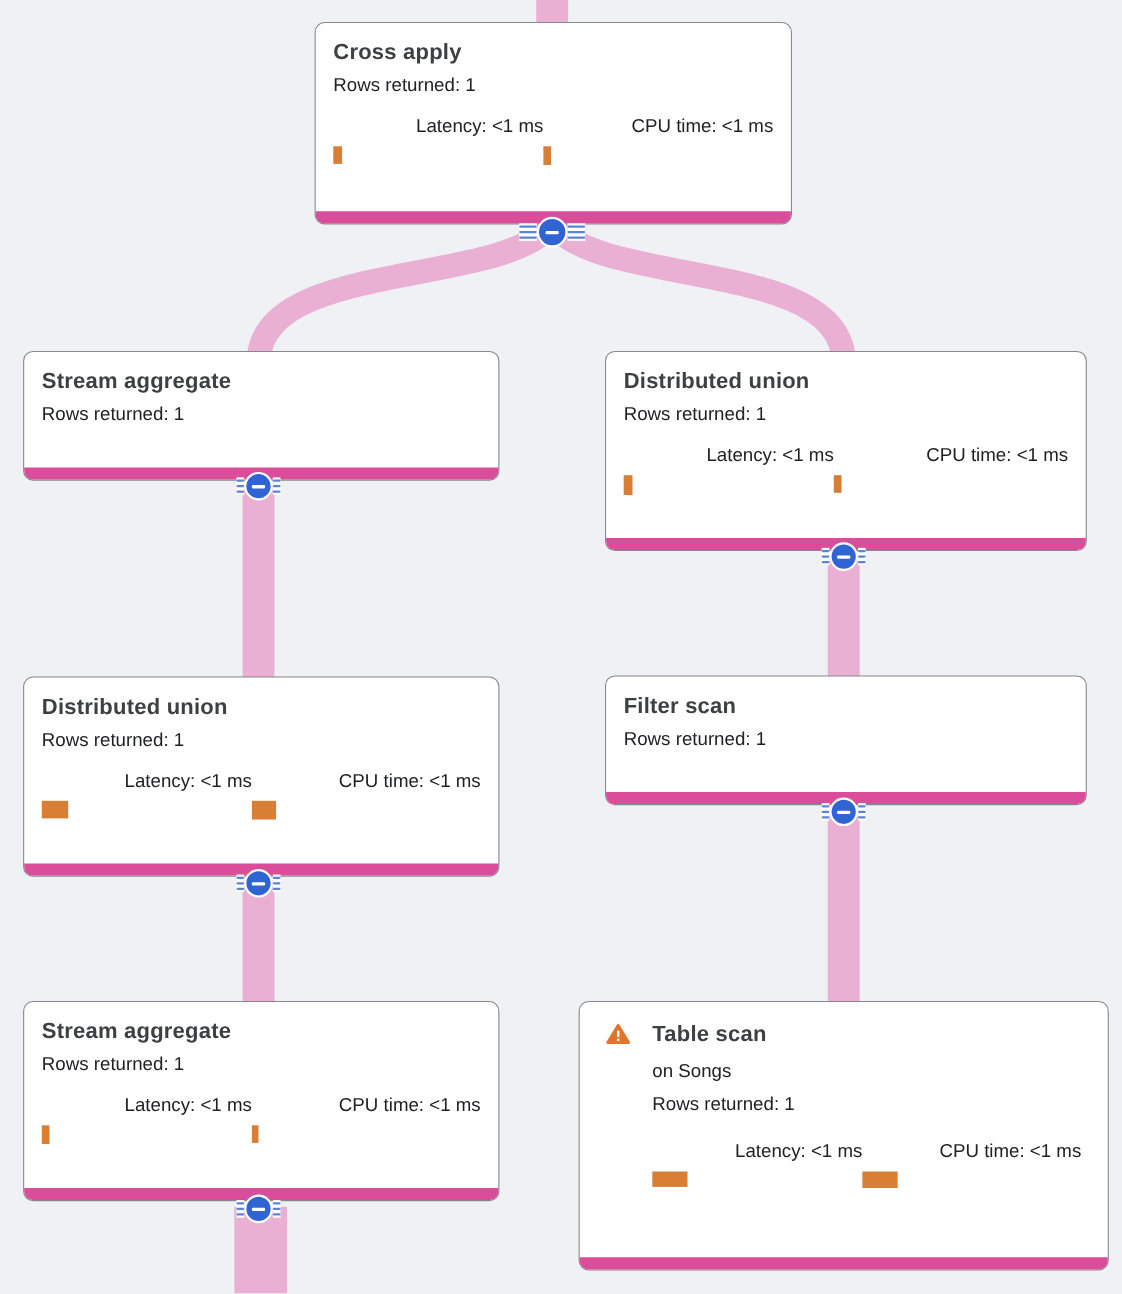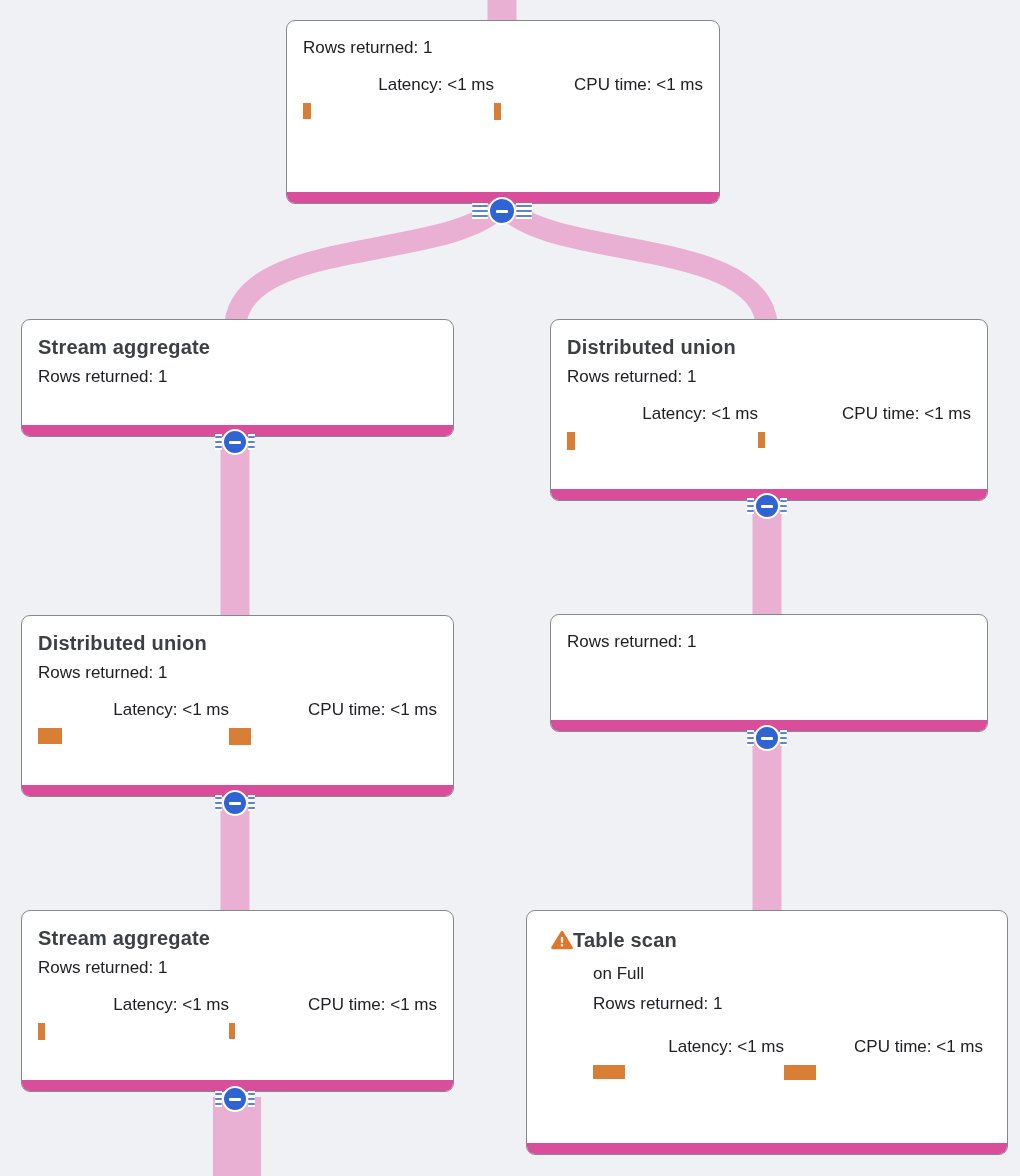--- a/index.html
+++ b/index.html
@@ -38,21 +38,21 @@
     color:var(--title-text);letter-spacing:.2px;
   }
   .rowline{font-size:17px;line-height:26px;margin-top:2px;color:var(--body-text);}
   .muted{color:var(--muted-text);}
   .metrics{display:grid;grid-template-columns:191px 1fr;margin-top:12px;text-align:right;}
   .mlabel{font-size:17px;line-height:24px;color:var(--body-text);}
   .bar{margin-top:6px;background:var(--metric-orange);}
 
   
   .card.warn{padding:14px 24px 0 24px;}
-  .card.warn .head{display:flex;align-items:center;}
+  .card.warn .head{display:flex;align-items:center;gap:20px;}
   .card.warn .body{margin-left:42px;}
   .card.warn .rowline{line-height:30px;margin-top:0;}
   .card.warn .metrics{margin-top:16px;}
 
   
   .cbtn{
     position:absolute;z-index:3;display:flex;align-items:center;
     transform:translate(-50%,-50%);
   }
   .stripes{display:flex;flex-direction:column;gap:3px;background:#fff;padding:2px 0;}
@@ -77,20 +77,21 @@
     <path d="M502,204 C455,262 235,235 235,330" stroke-width="22"></path>
     <path d="M502,204 C549,262 767,235 767,330" stroke-width="22"></path>
     <path d="M235,440 L235,625" stroke-width="29"></path>
     <path d="M235,800 L235,920" stroke-width="29"></path>
     <path d="M237,1097 L237,1176" stroke-width="48"></path>
     <path d="M767,504 L767,625" stroke-width="29"></path>
     <path d="M767,736 L767,920" stroke-width="29"></path>
   </svg>
 
   <div class="card" style="left:286px;top:20px;width:434px;height:184px">
+    <div class="title">Cross apply</div>
     <div class="rowline">Rows returned: 1</div>
     <div class="metrics">
       <div>
         <div class="mlabel">Latency: &lt;1 ms</div>
         <div class="bar" style="width: 8px; height: 16px;"></div>
       </div>
       <div>
         <div class="mlabel">CPU time: &lt;1 ms</div>
         <div class="bar" style="width: 7px; height: 17px;"></div>
       </div>
@@ -130,20 +131,21 @@
       </div>
       <div>
         <div class="mlabel">CPU time: &lt;1 ms</div>
         <div class="bar" style="width: 22px; height: 17px;"></div>
       </div>
     </div>
     <div class="footer"></div>
   </div>
 
   <div class="card" style="left:550px;top:614px;width:438px;height:118px">
+    <div class="title">Filter scan</div>
     <div class="rowline">Rows returned: 1</div>
     <div class="footer"></div>
   </div>
 
   <div class="card" style="left:21px;top:910px;width:433px;height:182px">
     <div class="title">Stream aggregate</div>
     <div class="rowline">Rows returned: 1</div>
     <div class="metrics">
       <div>
         <div class="mlabel">Latency: &lt;1 ms</div>
@@ -160,21 +162,21 @@
   <div class="card warn" style="left:526px;top:910px;width:482px;height:245px">
     <div class="head">
       <svg width="22" height="20" viewBox="0 0 24 21">
         <path d="M12 2 L22.3 19 H1.7 Z" fill="#e1752c" stroke="#e1752c" stroke-width="3" stroke-linejoin="round"></path>
         <rect x="10.8" y="7.2" width="2.4" height="6.2" fill="#ffffff"></rect>
         <rect x="10.8" y="15.1" width="2.4" height="2.4" fill="#ffffff"></rect>
       </svg>
       <div class="title">Table scan</div>
     </div>
     <div class="body">
-      <div class="rowline" style="margin-top:4px">on Full</div>
+      <div class="rowline" style="margin-top:4px">on Songs</div>
       <div class="rowline">Rows returned: 1</div>
       <div class="metrics">
         <div>
           <div class="mlabel">Latency: &lt;1 ms</div>
           <div class="bar" style="width: 32px; height: 14px;"></div>
         </div>
         <div>
           <div class="mlabel">CPU time: &lt;1 ms</div>
           <div class="bar" style="width: 32px; height: 15px;"></div>
         </div>

